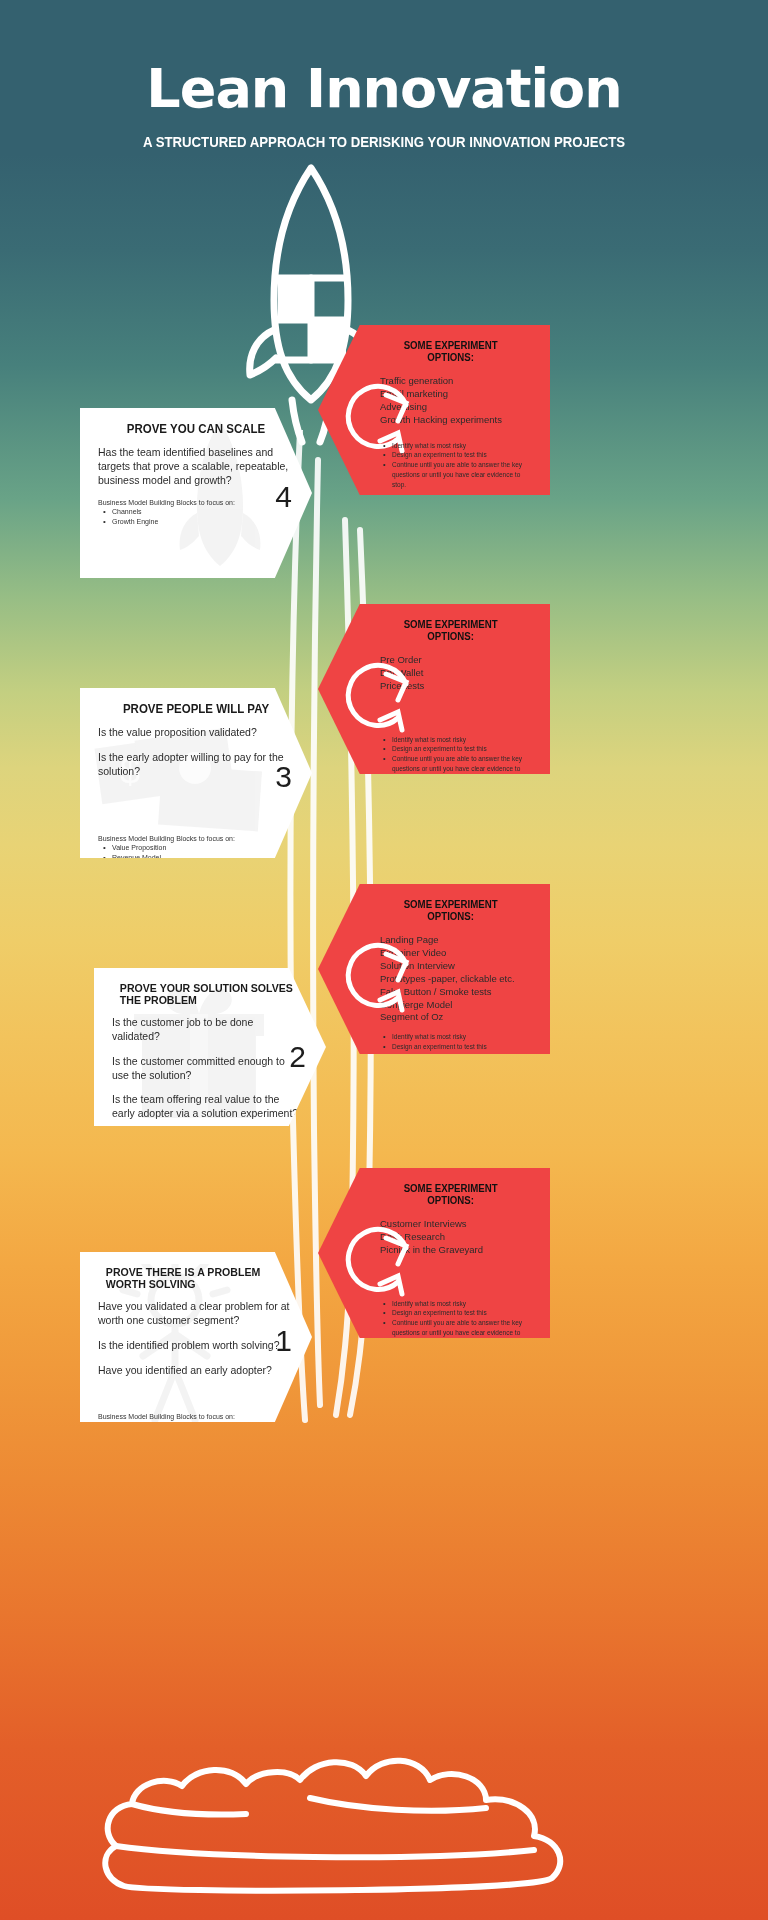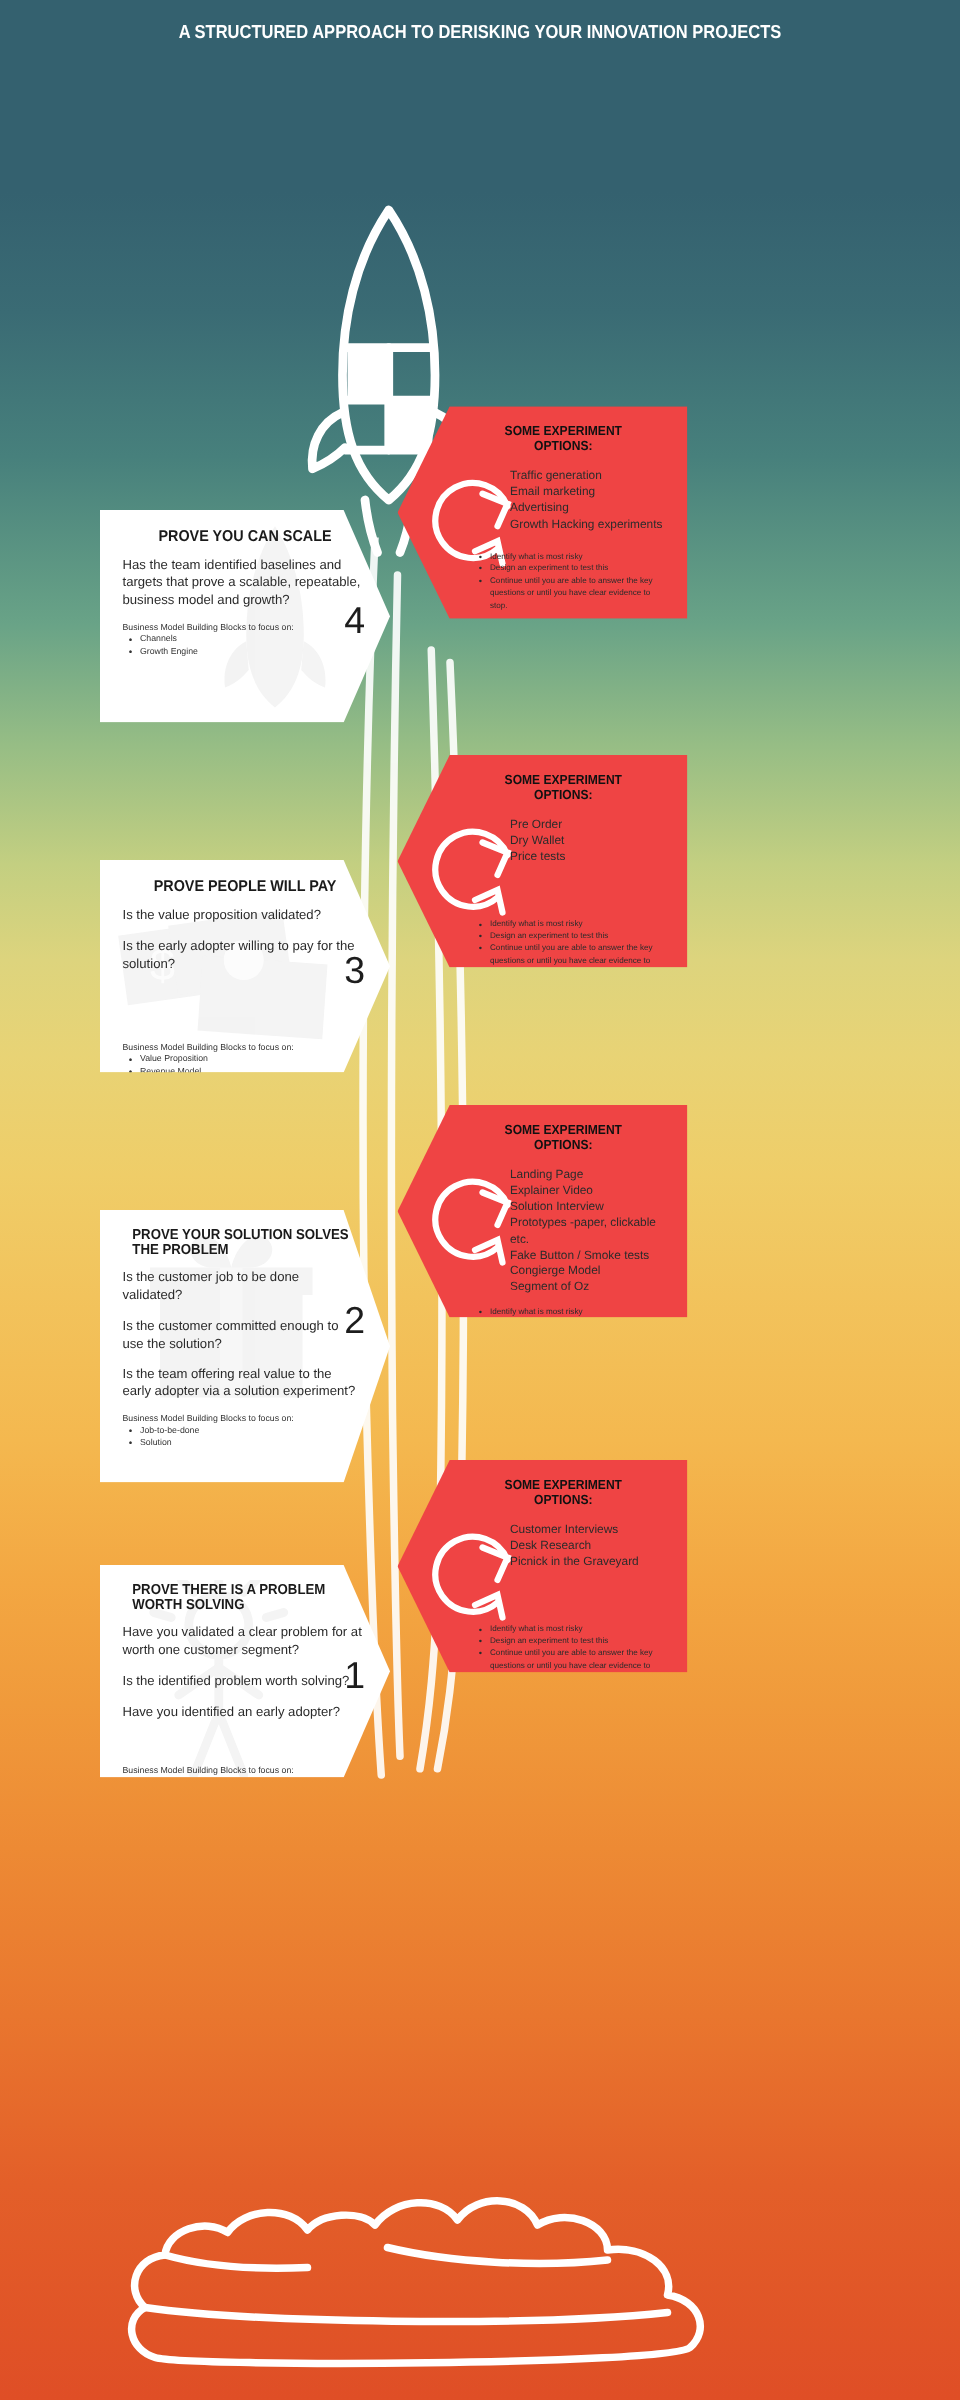--- a/index.html
+++ b/index.html
@@ -75,35 +75,36 @@
   .exp {
     position:absolute; background:#ef4444; z-index:9;
     clip-path:polygon(18% 0, 100% 0, 100% 100%, 18% 100%, 0 50%);
     padding:14px 14px 10px 62px;
   }
   .exp .ettl {
     font-family:"Liberation Sans Narrow","Liberation Sans", sans-serif;
     font-weight:bold; font-size:10.5px; color:#111; letter-spacing:0px;
     text-align:center; transform:scaleX(0.92); margin-bottom:12px; padding-right:16px;
   }
-  .exp .opt { font-size:9.5px; color:#2b2b2b; line-height:1.36;margin-left:28px; }
+  .exp .opt { font-size:9.5px; color:#2b2b2b; line-height:1.36; }
   .exp .rules { margin-top:14px; }
   .exp .rules li {
     list-style:none; font-size:6.5px; color:#2b2b2b; line-height:1.5;
     padding-left:12px; position:relative;
   }
   .exp .rules li:before { content:"\2022"; position:absolute; left:3px; top:-1px; font-size:7.5px; }
   .exp .cyc { position:absolute; left:18px; top:48px; width:86px; height:86px; }
 
   .clouds { position:absolute; left:0; bottom:0; width:768px; height:180px; z-index:15; }
 </style>
 </head>
 <body>
 
 <div class="hdr">
+  <h1>Lean Innovation</h1>
   <h2>A STRUCTURED APPROACH TO DERISKING YOUR INNOVATION PROJECTS</h2>
 </div>
 
 <div class="rocket">
   <svg width="150" height="300" viewBox="0 0 150 300">
     <g fill="none" stroke="#ffffff" stroke-width="7" stroke-linejoin="round" stroke-linecap="round">
       <path d="M75 8 C48 48 38 96 38 140 C38 186 48 218 75 240 C102 218 112 186 112 140 C112 96 102 48 75 8 Z"></path>
       <path d="M40 118 H110"></path>
       <path d="M40 160 H110"></path>
       <path d="M40 200 H110"></path>
@@ -225,21 +226,21 @@
   <div class="opt">Fake Button / Smoke tests</div>
   <div class="opt">Congierge Model</div>
   <div class="opt">Segment of Oz</div>
   <ul class="rules" style="margin-top:8px;">
     <li>Identify what is most risky</li>
     <li>Design an experiment to test this</li>
     <li>Continue until you are able to answer the key questions or until you have clear evidence to stop.</li>
   </ul>
 </div>
 
-<div class="card" style="left:80px; top:968px; width:232px; height:218px;">
+<div class="card" style="left:94px; top:968px; width:232px; height:158px;">
   <svg class="wm" style="left:30px; top:12px;" width="150" height="150" viewBox="0 0 150 150">
     <g fill="#8f8f8f">
       <rect x="18" y="48" width="114" height="90"></rect>
       <rect x="10" y="34" width="130" height="22"></rect>
       <rect x="66" y="34" width="18" height="104" fill="#b5b5b5"></rect>
       <path d="M60 34 C44 34 36 18 48 10 C60 4 72 20 75 34 Z"></path>
       <path d="M90 34 C106 34 114 18 102 10 C90 4 78 20 75 34 Z"></path>
     </g>
   </svg>
   <div class="ttl" style="text-align:left; font-size:11.5px;">PROVE YOUR SOLUTION SOLVES THE PROBLEM</div>

